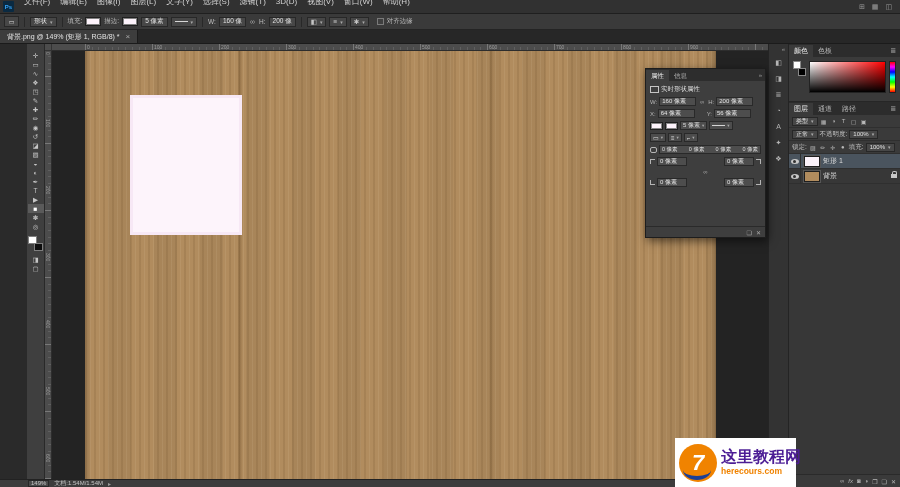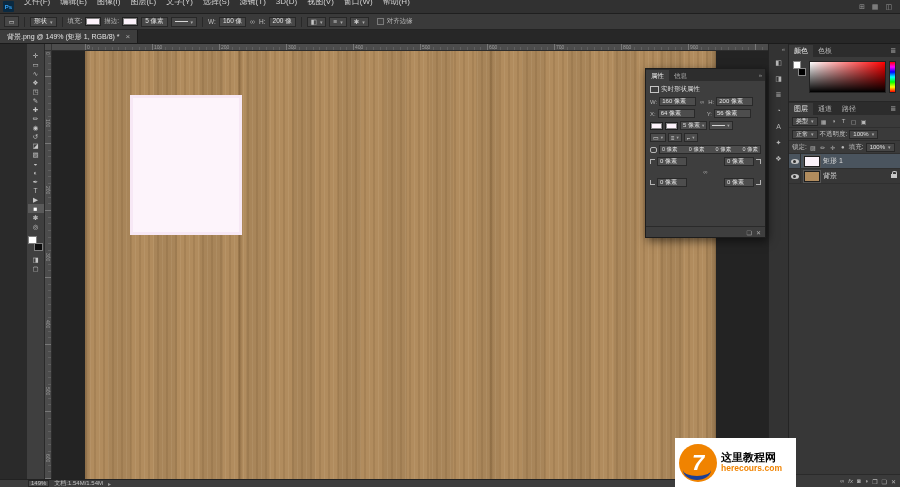--- a/index.html
+++ b/index.html
@@ -119,21 +119,21 @@
 
 .statusbar{position:absolute;left:0;bottom:0;width:768px;height:8px;background:#3c3c3c;border-top:1px solid #222;display:flex;align-items:center;gap:5px;padding-left:28px;font-size:6px;color:#c5c5c5;z-index:5}
 .zoomfld{background:#494949;border:1px solid #272727;height:7px;line-height:5px;padding:0 2px;display:inline-flex;align-items:center}
 .sarrow{color:#999}
 
 
 .watermark{position:absolute;right:104px;bottom:0;width:121px;height:49px;background:#fff;z-index:10;display:flex;align-items:center;gap:4px;padding:0 4px}
 .wm-logo{position:relative;width:38px;height:38px;border-radius:50%;background:#f08300;color:#fff;font-size:22px;font-weight:bold;font-style:italic;display:flex;align-items:center;justify-content:center;flex:none;overflow:hidden}
 .wm-arc{position:absolute;left:4px;bottom:2px;width:28px;height:12px;border-bottom:4px solid #1c3f94;border-radius:0 0 14px 14px/0 0 10px 10px}
 .wm-text{display:flex;flex-direction:column;line-height:1.15;min-width:0}
-.wm-title{font-size:11px;font-weight:bold;color:#000000;white-space:nowrap}
+.wm-title{font-size:16px;font-weight:bold;color:#4c1d95;white-space:nowrap}
 .wm-url{font-size:8.5px;font-weight:bold;color:#f08300;white-space:nowrap}
 </style>
 </head>
 <body>
 
 <div class="menubar">
   <span class="ps-logo">Ps</span>
   <span class="mi">文件(F)</span>
   <span class="mi">编辑(E)</span>
   <span class="mi">图像(I)</span>

